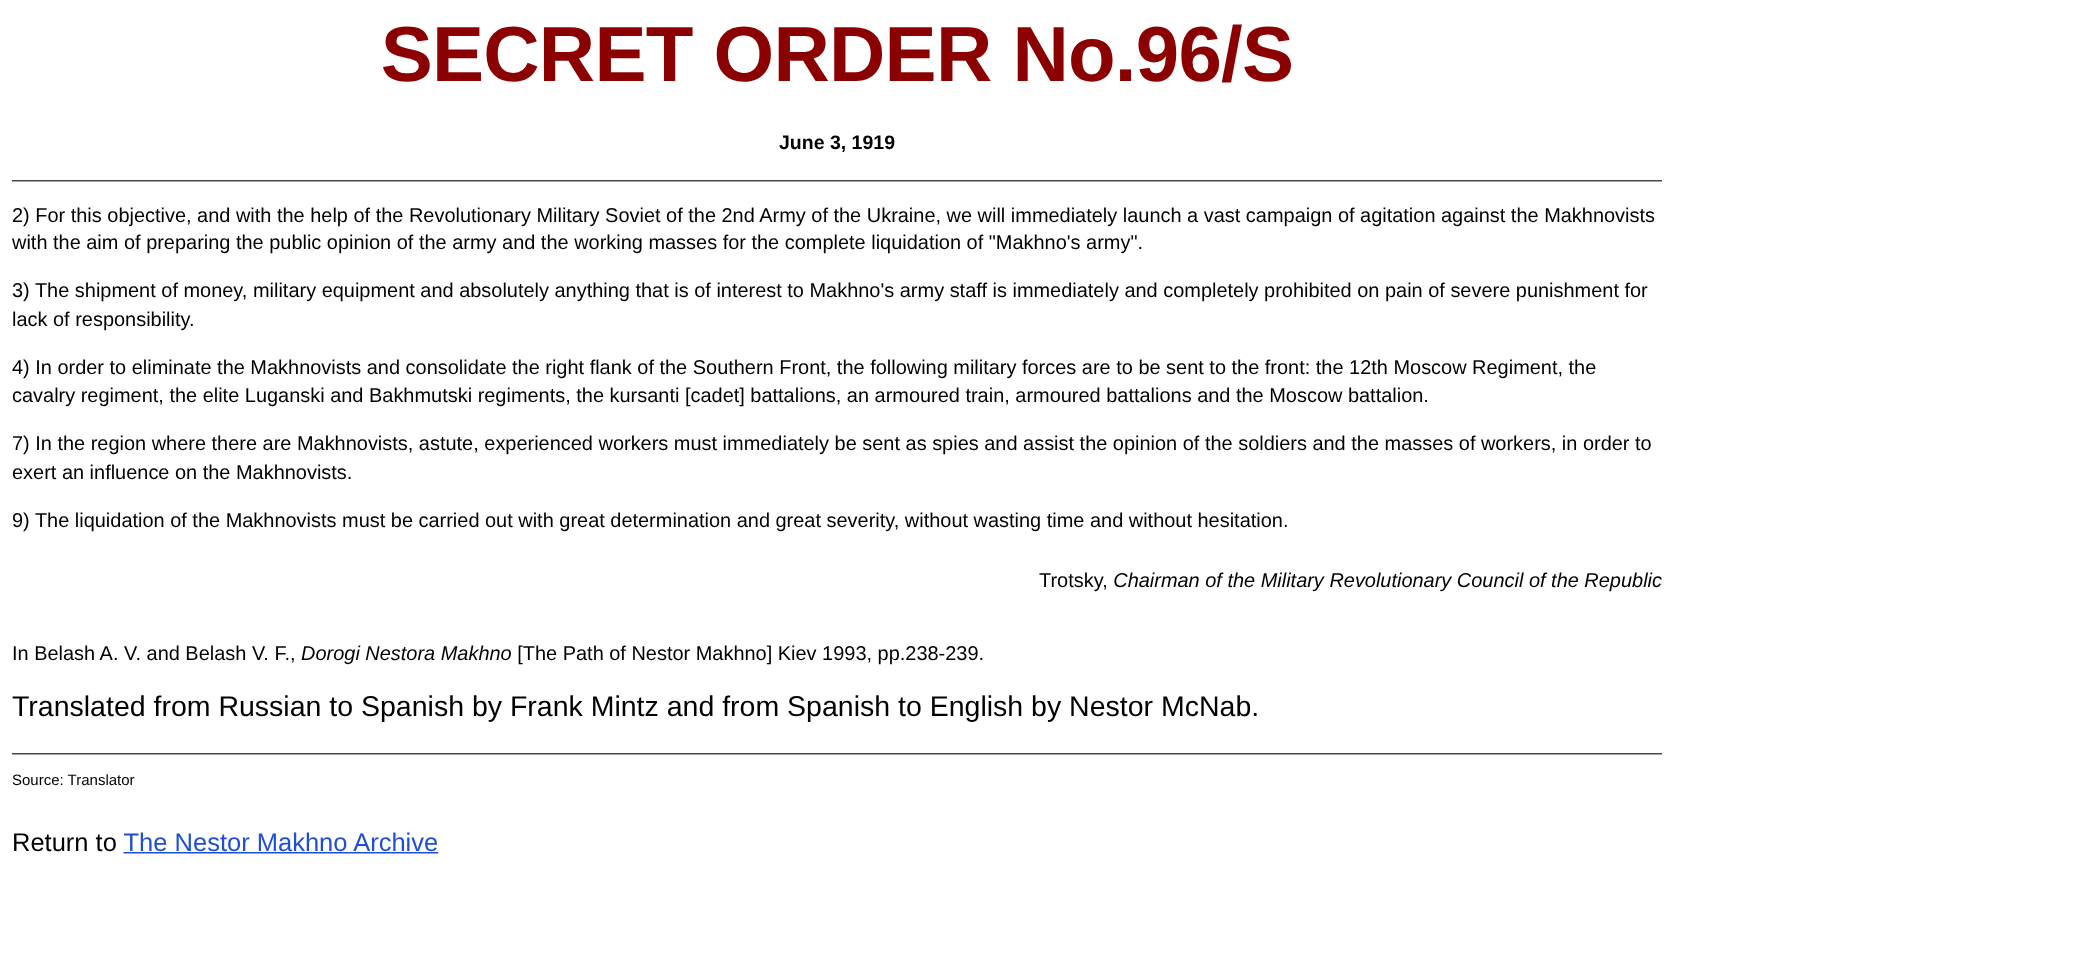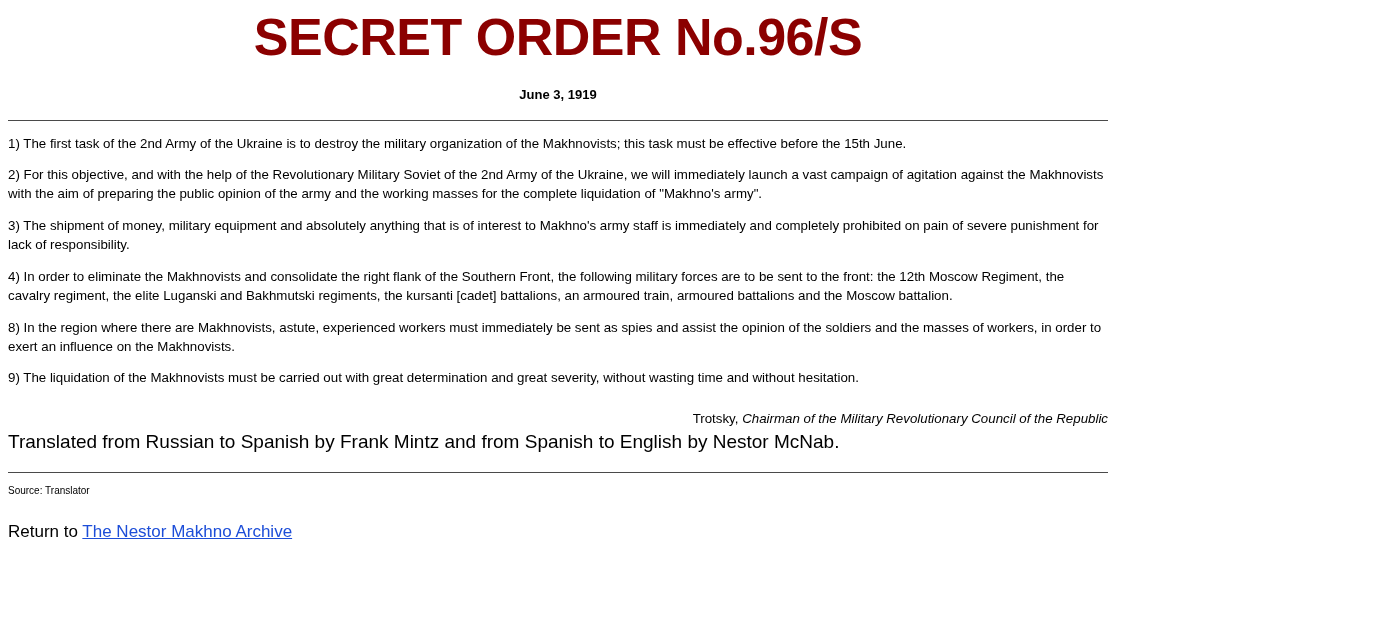--- a/index.html
+++ b/index.html
@@ -90,29 +90,29 @@
 <body>
 
 <div class="page">
 
   <h1 class="doc-title">SECRET ORDER No.96/S</h1>
 
   <div class="doc-date">June 3, 1919</div>
 
   <hr class="rule">
 
-  <p class="para">1) The first task of the 2nd Army of the Ukraine is to destroy the military organization of the Makhnovists; this task must be effective before the 15th June.</p>
   <p class="para">2) For this objective, and with the help of the Revolutionary Military Soviet of the 2nd Army of the Ukraine, we will immediately launch a vast campaign of agitation against the Makhnovists with the aim of preparing the public opinion of the army and the working masses for the complete liquidation of "Makhno's army".</p>
   <p class="para">3) The shipment of money, military equipment and absolutely anything that is of interest to Makhno's army staff is immediately and completely prohibited on pain of severe punishment for lack of responsibility.</p>
   <p class="para">4) In order to eliminate the Makhnovists and consolidate the right flank of the Southern Front, the following military forces are to be sent to the front: the 12th Moscow Regiment, the cavalry regiment, the elite Luganski and Bakhmutski regiments, the kursanti [cadet] battalions, an armoured train, armoured battalions and the Moscow battalion.</p>
-  <p class="para">8) In the region where there are Makhnovists, astute, experienced workers must immediately be sent as spies and assist the opinion of the soldiers and the masses of workers, in order to exert an influence on the Makhnovists.</p>
+  <p class="para">7) In the region where there are Makhnovists, astute, experienced workers must immediately be sent as spies and assist the opinion of the soldiers and the masses of workers, in order to exert an influence on the Makhnovists.</p>
   <p class="para">9) The liquidation of the Makhnovists must be carried out with great determination and great severity, without wasting time and without hesitation.</p>
 
   <p class="attribution"><span>Trotsky, </span><em>Chairman of the Military Revolutionary Council of the Republic</em></p>
 
+  <p class="citation"><span>In Belash A. V. and Belash V. F., </span><em>Dorogi Nestora Makhno</em><span> [The Path of Nestor Makhno] Kiev 1993, pp.238-239.</span></p>
 
   <p class="translation-note">Translated from Russian to Spanish by Frank Mintz and from Spanish to English by Nestor McNab.</p>
 
   <hr class="rule-lower">
 
   <p class="source-line">Source: Translator</p>
 
   <p class="return-line"><span>Return to </span><a href="#">The Nestor Makhno Archive</a></p>
 
 </div>

